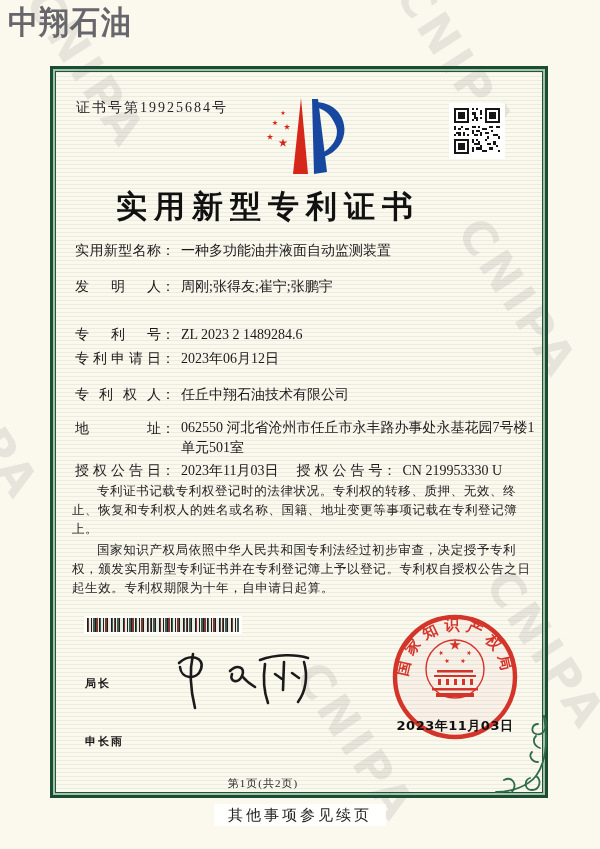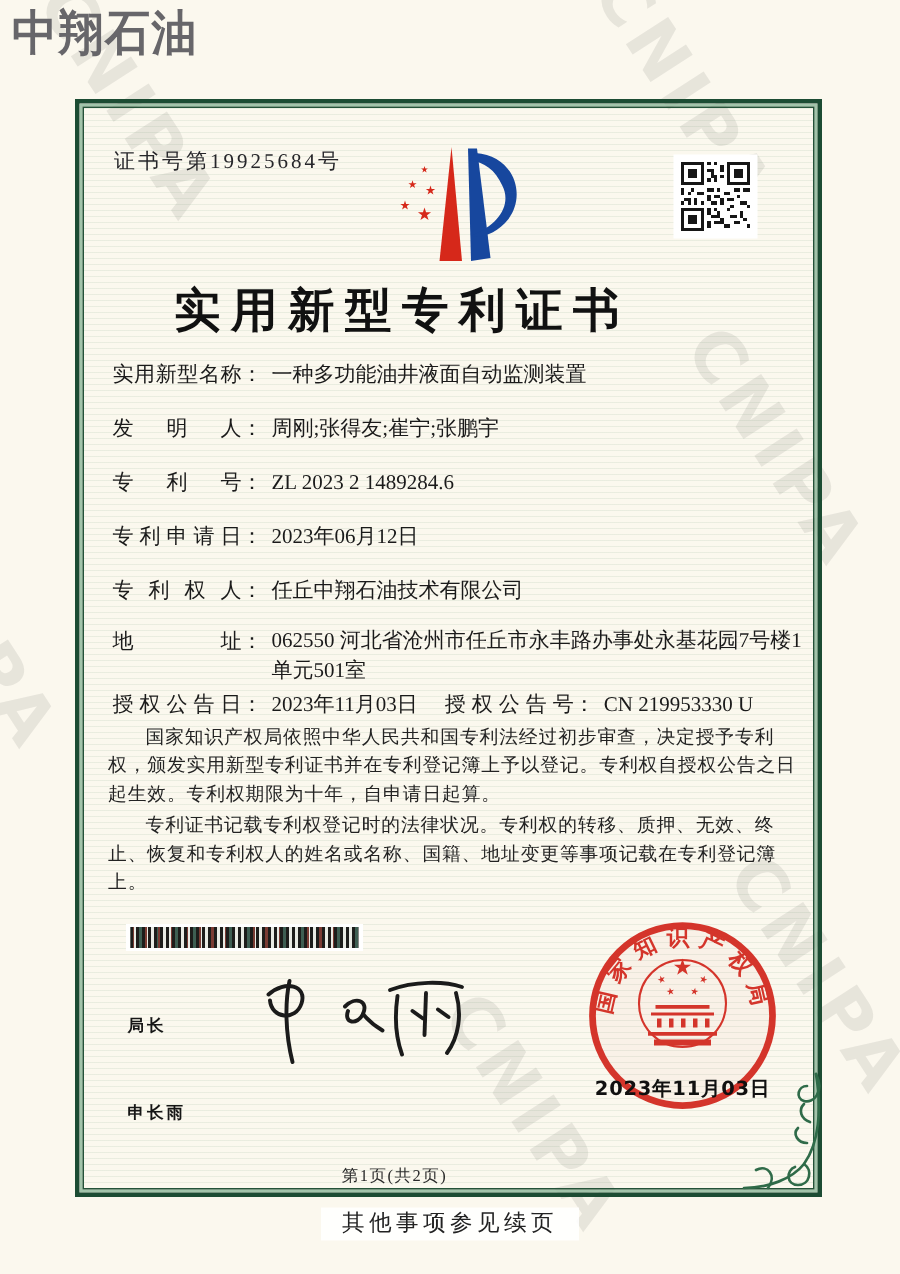--- a/index.html
+++ b/index.html
@@ -177,40 +177,40 @@
 
   <div class="doc-title">实用新型专利证书</div>
 
   <div class="fields">
     <div class="frow" style="top:240px;">
       <span class="flabel">实用新型名称</span><span class="fcolon">：</span><span class="fvalue">一种多功能油井液面自动监测装置</span>
     </div>
     <div class="frow" style="top:276px;">
       <span class="flabel">发明人</span><span class="fcolon">：</span><span class="fvalue">周刚;张得友;崔宁;张鹏宇</span>
     </div>
-    <div class="frow" style="top:312px;">
+    <div class="frow" style="top:324px;">
       <span class="flabel">专利号</span><span class="fcolon">：</span><span class="fvalue">ZL 2023 2 1489284.6</span>
     </div>
     <div class="frow" style="top:348px;">
       <span class="flabel">专利申请日</span><span class="fcolon">：</span><span class="fvalue">2023年06月12日</span>
     </div>
     <div class="frow" style="top:384px;">
       <span class="flabel">专利权人</span><span class="fcolon">：</span><span class="fvalue">任丘中翔石油技术有限公司</span>
     </div>
     <div class="frow" style="top:418px;">
       <span class="flabel">地址</span><span class="fcolon">：</span><span class="fvalue-wrap">062550 河北省沧州市任丘市永丰路办事处永基花园7号楼1单元501室</span>
     </div>
     <div class="frow" style="top:460px;">
       <span class="flabel">授权公告日</span><span class="fcolon">：</span><span class="fvalue">2023年11月03日</span><span class="grant-gap"></span><span class="flabel">授权公告号</span><span class="fcolon">：</span><span class="fvalue">CN 219953330 U</span>
     </div>
   </div>
 
   <div class="law-text">
+    <p>专利证书记载专利权登记时的法律状况。专利权的转移、质押、无效、终止、恢复和专利权人的姓名或名称、国籍、地址变更等事项记载在专利登记簿上。</p>
     <p>国家知识产权局依照中华人民共和国专利法经过初步审查，决定授予专利权，颁发实用新型专利证书并在专利登记簿上予以登记。专利权自授权公告之日起生效。专利权期限为十年，自申请日起算。</p>
-    <p>专利证书记载专利权登记时的法律状况。专利权的转移、质押、无效、终止、恢复和专利权人的姓名或名称、国籍、地址变更等事项记载在专利登记簿上。</p>
   </div>
 
   <div class="barcode">
     <div class="barcode-stripes"></div>
   </div>
 
   <div class="director-title">局长</div>
   <div class="director-name">申长雨</div>
 
   <svg class="signature" width="150" height="62" viewBox="0 0 150 62" fill="none" stroke="#1b1b1b" stroke-width="2.6" stroke-linecap="round">

